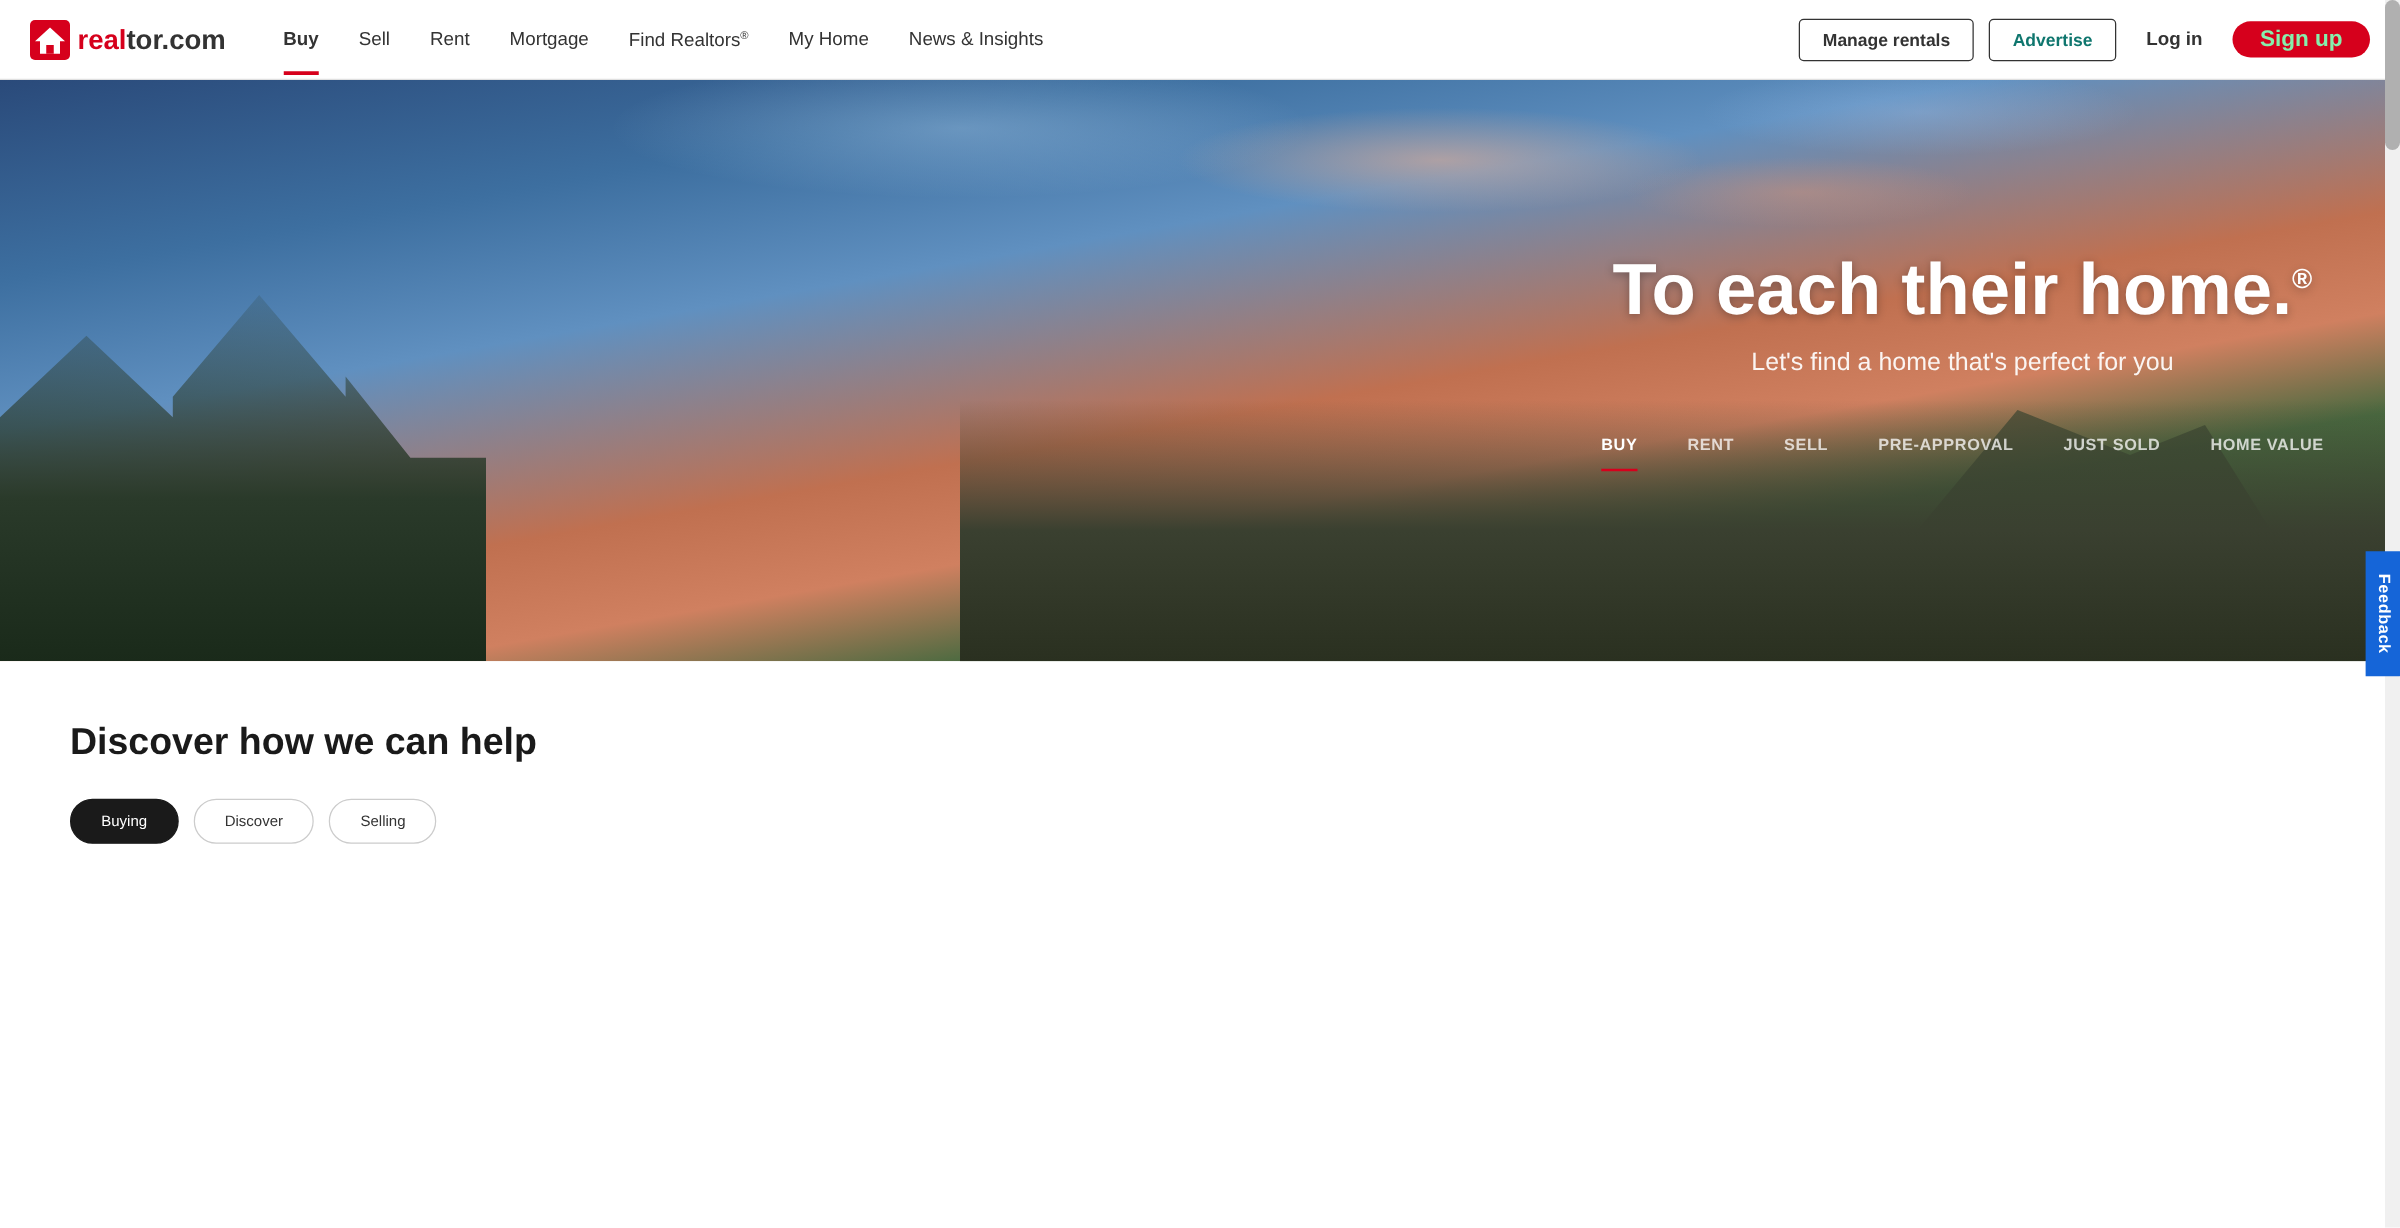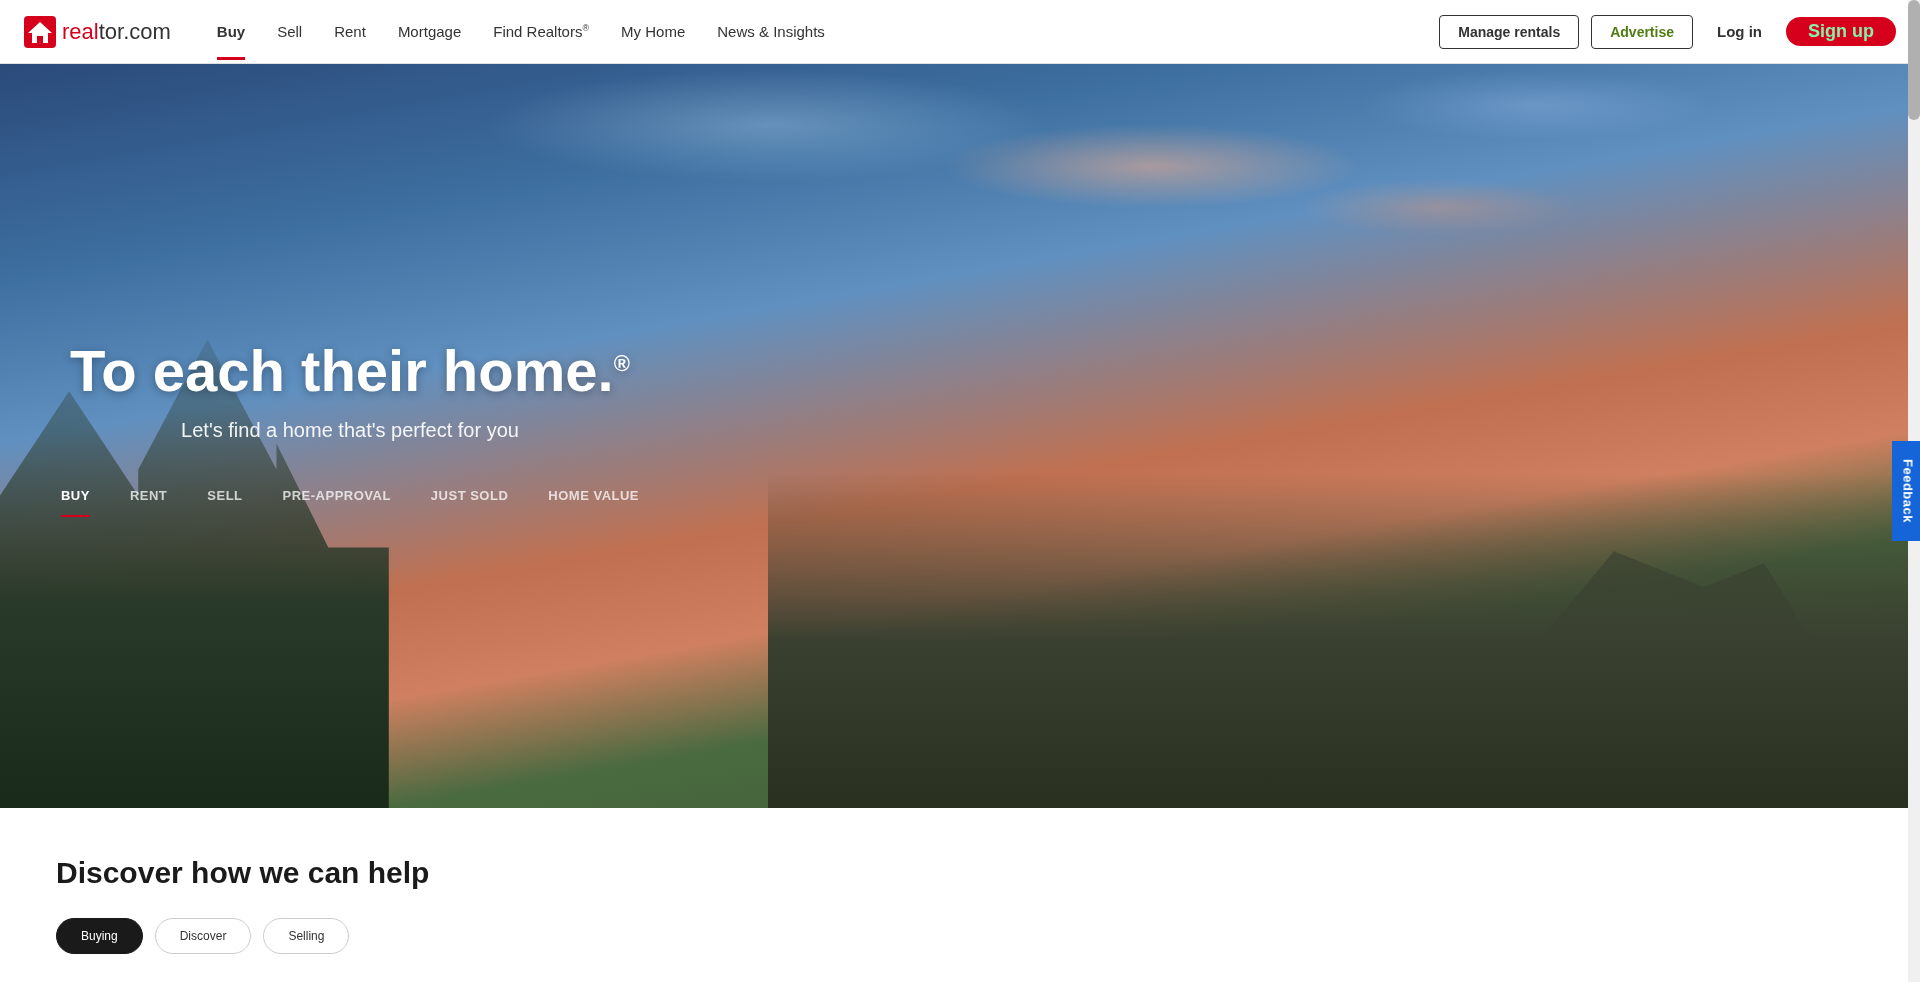--- a/index.html
+++ b/index.html
@@ -24,21 +24,21 @@
       flex-shrink: 0;
     }
     .logo-icon {
       width: 32px;
       height: 32px;
       margin-right: 6px;
       flex-shrink: 0;
     }
     .logo-text {
       font-size: 22px;
-      font-weight: normal;
+      font-weight: bold;
       color: #333;
     }
     .logo-text span { color: #d6001c; }
     .nav-links {
       display: flex;
       align-items: center;
       gap: 4px;
       flex: 1;
     }
     .nav-link {
@@ -82,21 +82,21 @@
       font-size: 14px;
       font-weight: 600;
       cursor: pointer;
       border-radius: 4px;
       white-space: nowrap;
       text-align: right;
     }
     .btn-advertise {
       border: 1.5px solid #333;
       background: transparent;
-      color: #4d7c0f;
+      color: #0f766e;
       padding: 8px 18px;
       font-size: 14px;
       font-weight: 600;
       cursor: pointer;
       border-radius: 4px;
       white-space: nowrap;
     }
     .btn-login {
       background: transparent;
       border: none;
@@ -114,25 +114,25 @@
       font-weight: 700;
       cursor: pointer;
       padding: 4px 22px;
       border-radius: 30px;
     }
 
     
     .hero {
       position: relative;
       width: 100%;
-      height: 744px;
+      height: 465px;
       overflow: hidden;
       display: flex;
       align-items: center;
-      justify-content: flex-start;
+      justify-content: flex-end;
     }
     
     .hero-sky {
       position: absolute;
       inset: 0;
       background: linear-gradient(170deg,
         #2a4a7a 0%,
         #3d6fa0 20%,
         #6090c0 35%,
         #c07050 55%,

